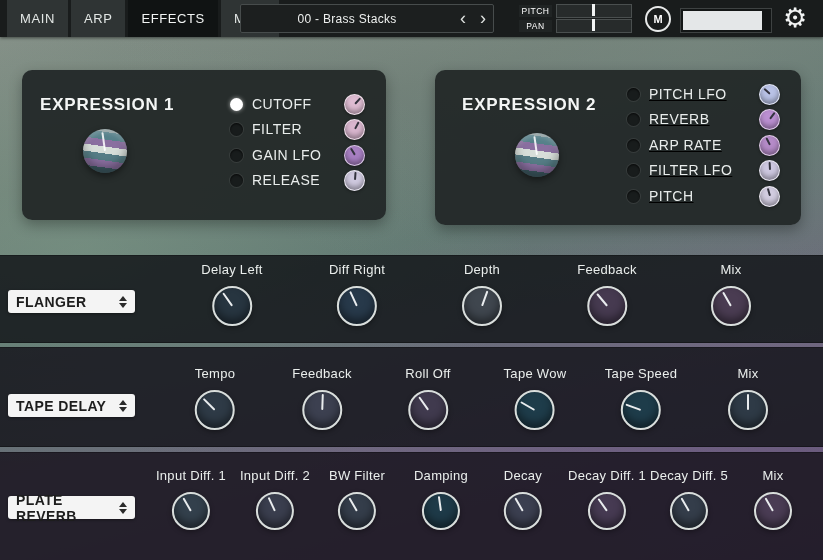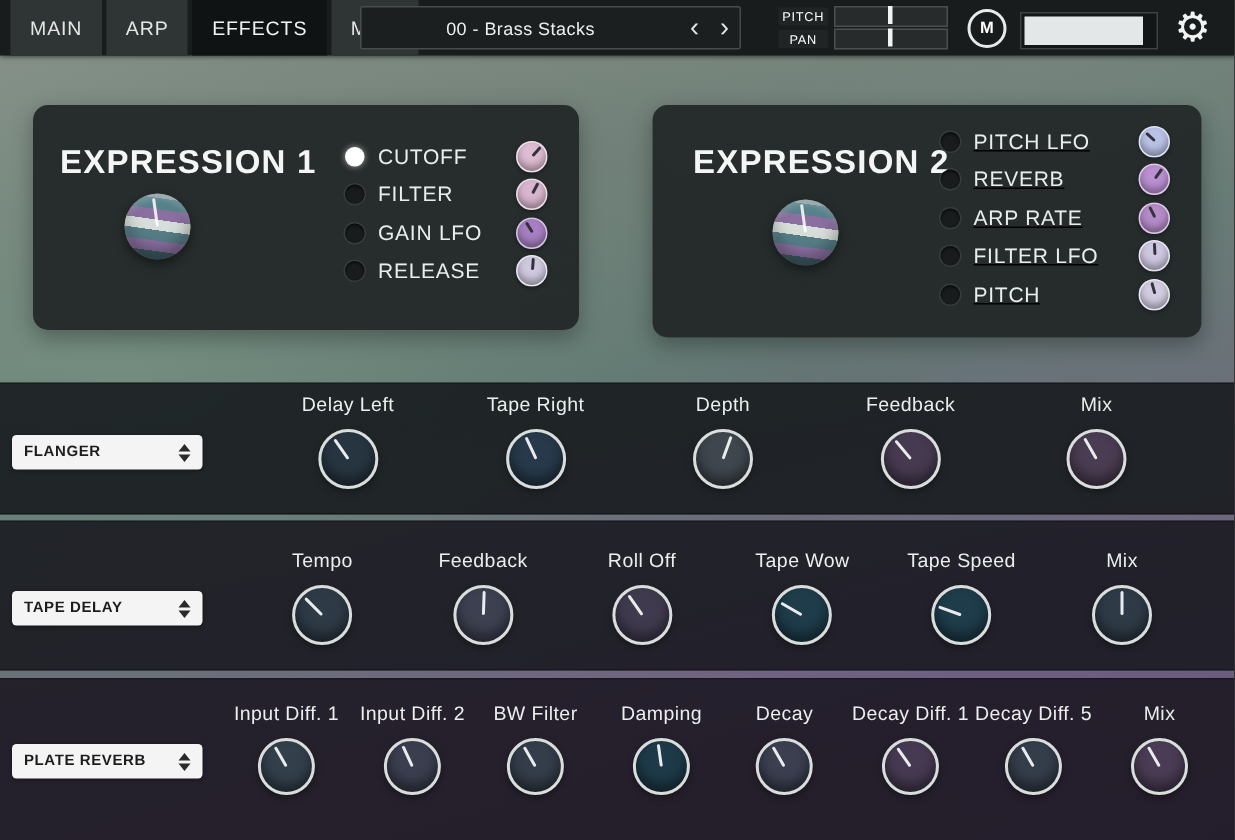--- a/index.html
+++ b/index.html
@@ -29,21 +29,21 @@
   .hslider .handle{position:absolute;left:50%;top:-1px;width:3px;height:12px;margin-left:-2px;background:#f2f4f4;}
   .mbtn{position:absolute;left:645px;top:6px;width:22px;height:22px;border:2px solid #e8eaea;border-radius:50%;
         color:#fff;font-size:11px;font-weight:bold;display:flex;align-items:center;justify-content:center;cursor:pointer;}
   .meter{position:absolute;left:680px;top:8px;width:86px;height:19px;background:#131616;border:1px solid #3e4242;padding:2px;}
   .meter .fill{height:100%;width:92%;background:#e4e7e8;}
   .gear{position:absolute;left:783px;top:1px;font-size:27px;color:#f2f4f4;cursor:pointer;line-height:34px;}
   
   .panel{position:absolute;background:rgba(34,39,39,0.94);border-radius:10px;box-shadow:0 5px 14px rgba(0,0,0,.30);}
   .panel1{left:22px;top:70px;width:364px;height:150px;}
   .panel2{left:435px;top:70px;width:366px;height:155px;}
-  .panel-title{position:absolute;font-size:22px;font-weight:bold;color:#f4f6f5;letter-spacing:.8px;}
+  .panel-title{position:absolute;font-size:17px;font-weight:bold;color:#f4f6f5;letter-spacing:.8px;}
   .panel1 .panel-title{left:18px;top:25px;}
   .panel2 .panel-title{left:27px;top:25px;}
   .bigknob{position:absolute;width:44px;height:44px;border-radius:50%;
     background:linear-gradient(188deg,#8fa0a2 0 12%,#56808a 12% 27%,#8a6fa0 27% 41%,#d7ded9 41% 55%,#567d86 55% 69%,#8a6fa0 69% 83%,#3f5d66 83% 100%);
     box-shadow:inset 0 -6px 10px rgba(0,0,0,.35), inset 0 3px 5px rgba(255,255,255,.25), 0 3px 7px rgba(0,0,0,.45);cursor:pointer;}
   .panel1 .bigknob{left:61px;top:59px;}
   .panel2 .bigknob{left:80px;top:63px;}
   .bigknob .needle{position:absolute;left:50%;bottom:50%;width:2px;height:19px;margin-left:-1px;background:rgba(255,255,255,.85);
     transform-origin:50% 100%;transform:rotate(var(--angle,0deg));border-radius:1px;}
   .exp-item{position:absolute;display:flex;align-items:center;height:20px;}
@@ -59,21 +59,21 @@
           border:1px solid rgba(255,255,255,.55);box-shadow:inset 0 -3px 5px rgba(0,0,0,.35),0 1px 3px rgba(0,0,0,.4);cursor:pointer;flex:0 0 auto;}
   .knob-s .needle{position:absolute;left:50%;bottom:50%;width:2px;height:8px;margin-left:-1px;background:#33333e;
           transform-origin:50% 100%;transform:rotate(var(--angle,0deg));border-radius:1px;}
   
   .band{position:absolute;left:0;width:823px;border-top:1px solid rgba(0,0,0,.25);border-bottom:1px solid rgba(0,0,0,.3);}
   .band1{top:255px;height:86px;background:rgba(22,25,28,0.88);}
   .band2{top:347px;height:98px;background:rgba(24,24,31,0.88);}
   .band3{top:452px;height:108px;background:rgba(27,23,33,0.88);border-bottom:none;}
   .selector{position:absolute;left:8px;width:127px;height:23px;background:#f4f4f4;border-radius:3px;
             display:flex;align-items:center;padding:0 8px;box-sizing:border-box;cursor:pointer;
-            font-size:10px;font-weight:bold;color:#1d1d1d;letter-spacing:.4px;box-shadow:0 1px 3px rgba(0,0,0,.4);}
+            font-size:14px;font-weight:bold;color:#1d1d1d;letter-spacing:.4px;box-shadow:0 1px 3px rgba(0,0,0,.4);}
   .band1 .selector{top:34px;}
   .band2 .selector{top:46px;}
   .band3 .selector{top:43px;}
   .updown{display:flex;flex-direction:column;gap:2px;margin-left:auto;}
   .updown .up{width:0;height:0;border-left:4px solid transparent;border-right:4px solid transparent;border-bottom:5px solid #2a2a2a;}
   .updown .down{width:0;height:0;border-left:4px solid transparent;border-right:4px solid transparent;border-top:5px solid #2a2a2a;}
   .fx-col{position:absolute;transform:translateX(-50%);display:flex;flex-direction:column;align-items:center;}
   .band1 .fx-col{top:6px;}
   .band2 .fx-col{top:18px;}
   .band3 .fx-col{top:15px;}
@@ -211,21 +211,21 @@
           <span class="down"></span>
         </span>
     </div>
     <div class="fx-col" style="left:232px">
       <div class="fx-label">Delay Left</div>
       <div class="knob knob36" style="--angle: -35deg; --knob-color: #273540;">
           <div class="needle"></div>
         </div>
     </div>
     <div class="fx-col" style="left:357px">
-      <div class="fx-label">Tape Right</div>
+      <div class="fx-label">Diff Right</div>
       <div class="knob knob36" style="--angle: -25deg; --knob-color: #27394a;">
           <div class="needle"></div>
         </div>
     </div>
     <div class="fx-col" style="left:482px">
       <div class="fx-label">Depth</div>
       <div class="knob knob36" style="--angle: 20deg; --knob-color: #3f464e;">
           <div class="needle"></div>
         </div>
     </div>

